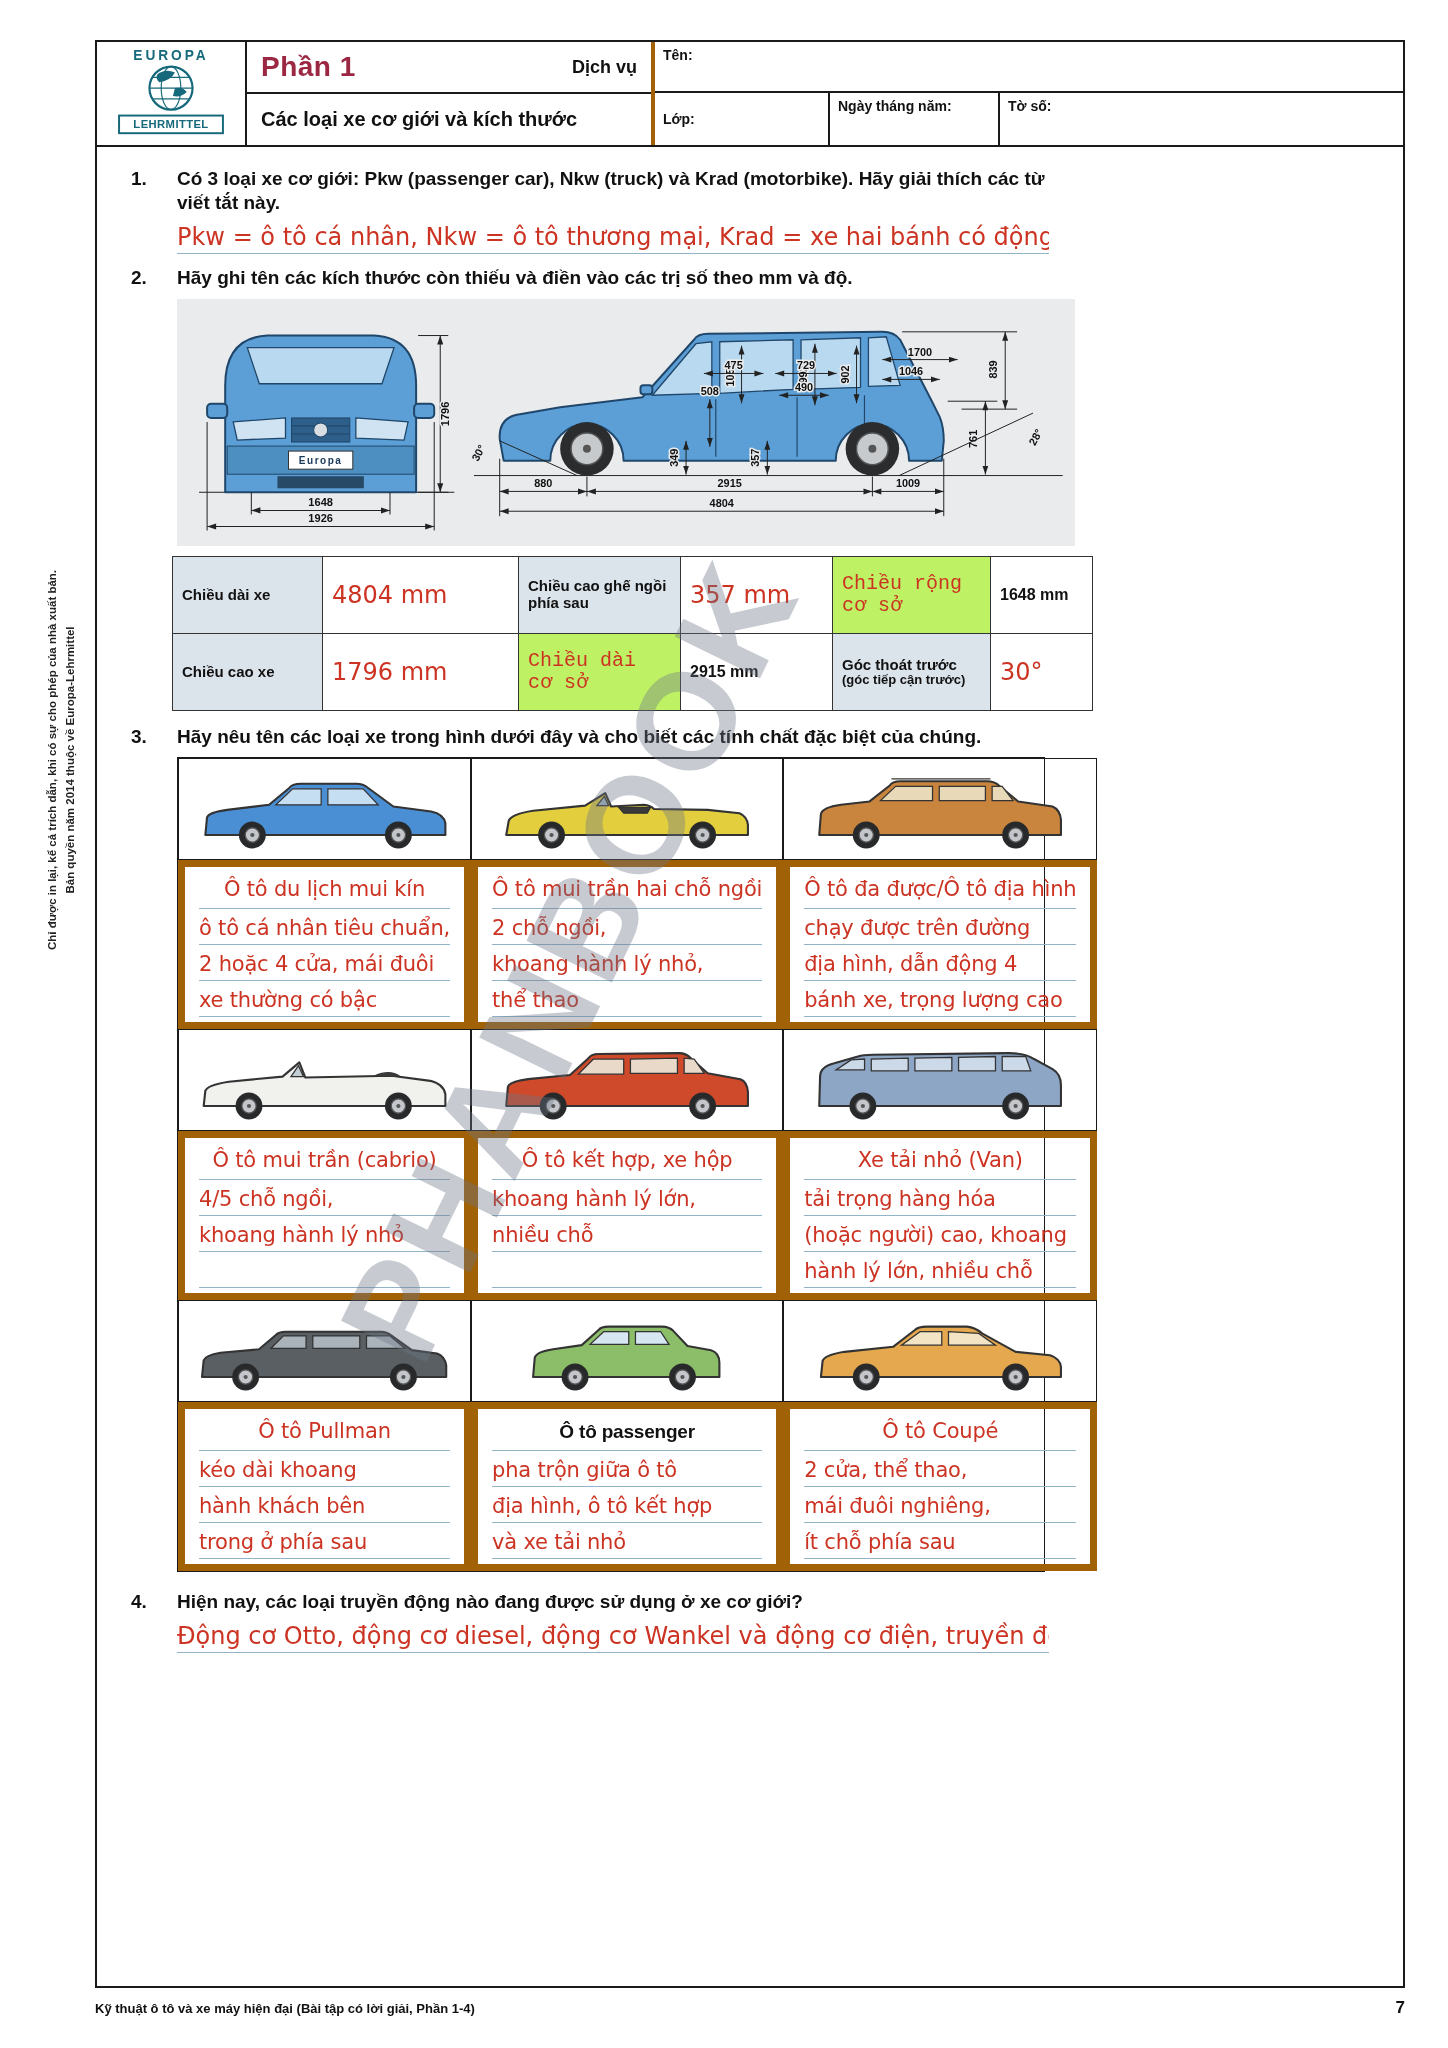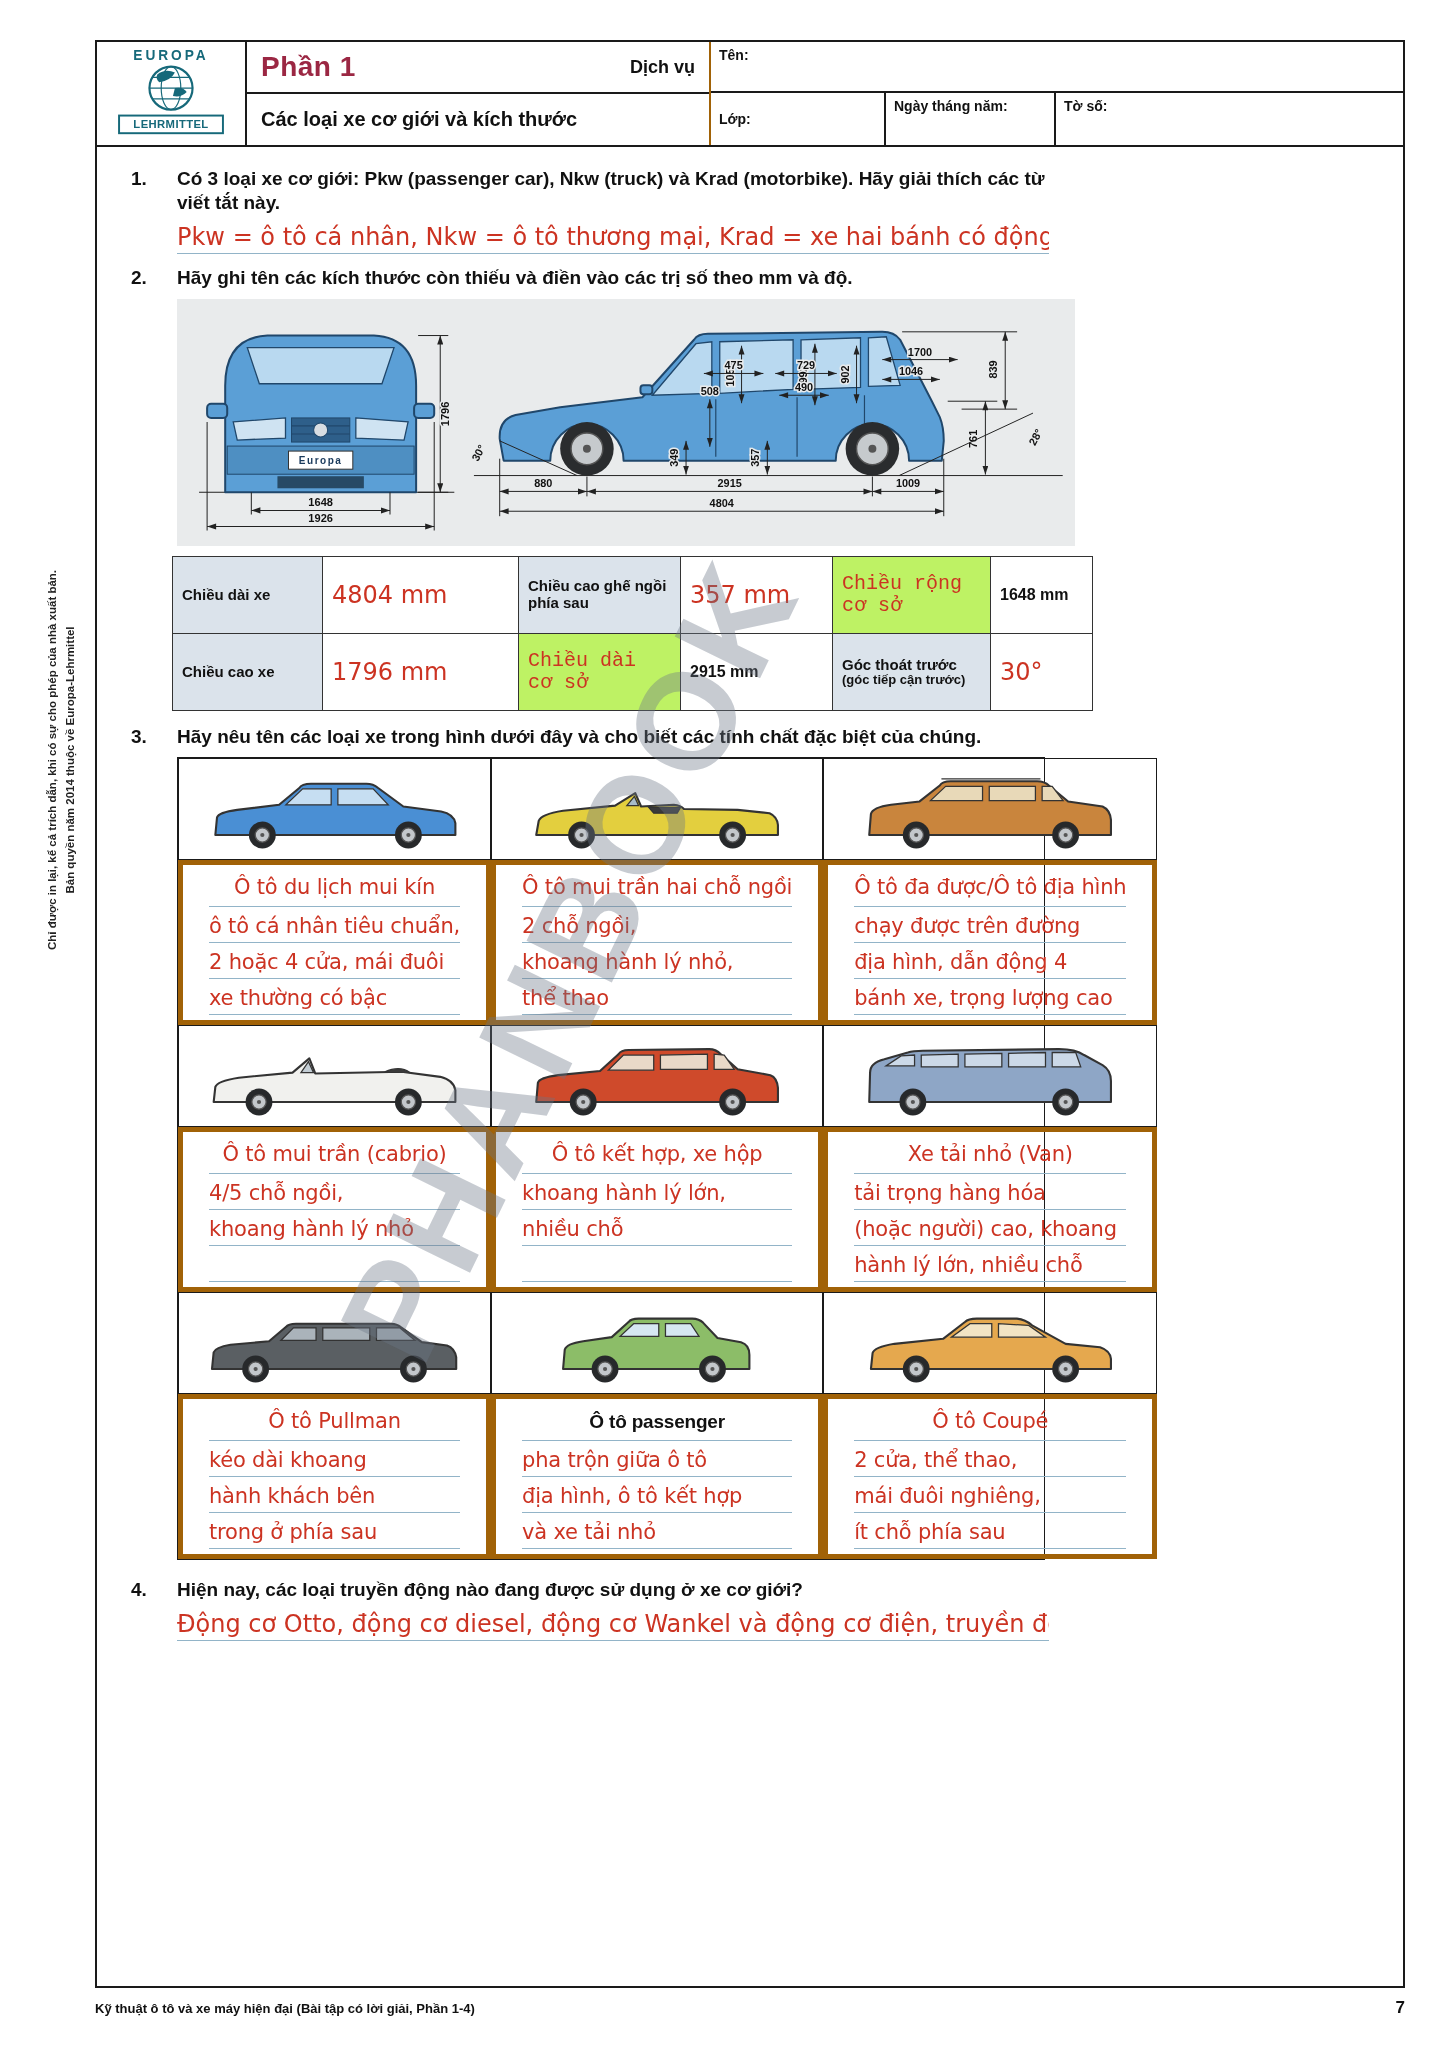--- a/index.html
+++ b/index.html
@@ -10,21 +10,21 @@
 .frame{position:absolute;left:95px;top:40px;width:1310px;height:1948px;border:2.5px solid #1a1a1a;background:#fff}
 .side-note{position:absolute;top:995px;left:44px;transform:rotate(-90deg);transform-origin:0 0;width:470px;text-align:center;font-size:11.5px;font-weight:bold;line-height:1.55;color:#222}
 .watermark{position:absolute;left:120px;top:880px;width:900px;text-align:center;transform:rotate(-64deg);font-size:138px;font-weight:bold;letter-spacing:8px;color:rgba(108,118,134,.38);z-index:30;pointer-events:none;font-family:"Liberation Sans",sans-serif}
 .footer{position:absolute;left:95px;right:43px;top:1998px;display:flex;justify-content:space-between;align-items:baseline}
 .footer-text{font-size:13px;font-weight:bold}
 .page-num{font-size:17px;font-weight:bold}
 
 
 .header{display:flex;height:105px;border-bottom:2px solid #1a1a1a}
 .logo-cell{width:150px;border-right:2px solid #1a1a1a;display:flex;align-items:center;justify-content:center;padding:2px}
-.title-cell{width:464px;border-right:2px solid #a16207;display:flex;flex-direction:column}
+.title-cell{width:408px;border-right:4px solid #a16207;display:flex;flex-direction:column}
 .title-top{height:52px;display:flex;justify-content:space-between;align-items:center;padding:0 14px;border-bottom:2px solid #1a1a1a}
 .part-title{color:#9b2743;font-size:28px;font-weight:bold;letter-spacing:.5px}
 .service-label{font-size:18px;font-weight:bold}
 .title-sub{flex:1;display:flex;align-items:center;padding:0 14px;font-size:20px;font-weight:bold}
 .fields-cell{flex:1;display:flex;flex-direction:column;font-size:14px;font-weight:bold}
 .f-name{height:52px;border-bottom:2px solid #1a1a1a;padding:5px 8px}
 .f-row{flex:1;display:flex}
 .f-class{width:175px;border-right:2px solid #1a1a1a;padding:18px 8px}
 .f-date{width:170px;border-right:2px solid #1a1a1a;padding:5px 8px}
 .f-sheet{flex:1;padding:5px 8px}
@@ -59,21 +59,21 @@
 .dt-val{font-size:16px;font-weight:bold;background:#fff}
 .red-val{font-family:"DejaVu Sans",sans-serif;color:#cc3322;font-size:24px;font-weight:normal}
 .red-label{font-family:Liberation Mono, monospace;color:#cc3322;font-size:20px;font-weight:normal;line-height:1.1;background:#bef264}
 .w1{width:150px}.w2{width:196px}.w3{width:162px}.w4{width:152px}.w5{width:158px}.w6{width:102px}
 
 
 .vgrid{margin-top:8px;display:grid;grid-template-columns:1fr 1fr 1fr;border:1.5px solid #1a1a1a;width:868px;background:#fff}
 .gi{border:1px solid #1a1a1a;height:102px;padding:3px 8px}
 .carbox{width:100%;height:100%}
 .carbox svg{width:100%;height:100%}
-.gt{border:5px solid #a16207;padding:0 26px 5px}
+.gt{border:7px solid #a16207;padding:0 14px 5px}
 .gt-title{height:42px;line-height:45px;text-align:center;font-size:21px;letter-spacing:-.2px;border-bottom:1.6px solid #92b4c8;white-space:nowrap;overflow:hidden}
 .gt-title.printed{font-family:"Liberation Sans",sans-serif;color:#111;font-weight:bold;font-size:19px}
 .gl{height:36px;line-height:39px;font-size:21px;letter-spacing:-.2px;border-bottom:1.6px solid #92b4c8;white-space:nowrap;overflow:hidden}
 </style>
 </head>
 <body>
 
 <div class="side-note">
   <div>Chỉ được in lại, kể cả trích dẫn, khi có sự cho phép của nhà xuất bản.</div>
   <div>Bản quyền năm 2014 thuộc về Europa-Lehrmittel</div>

